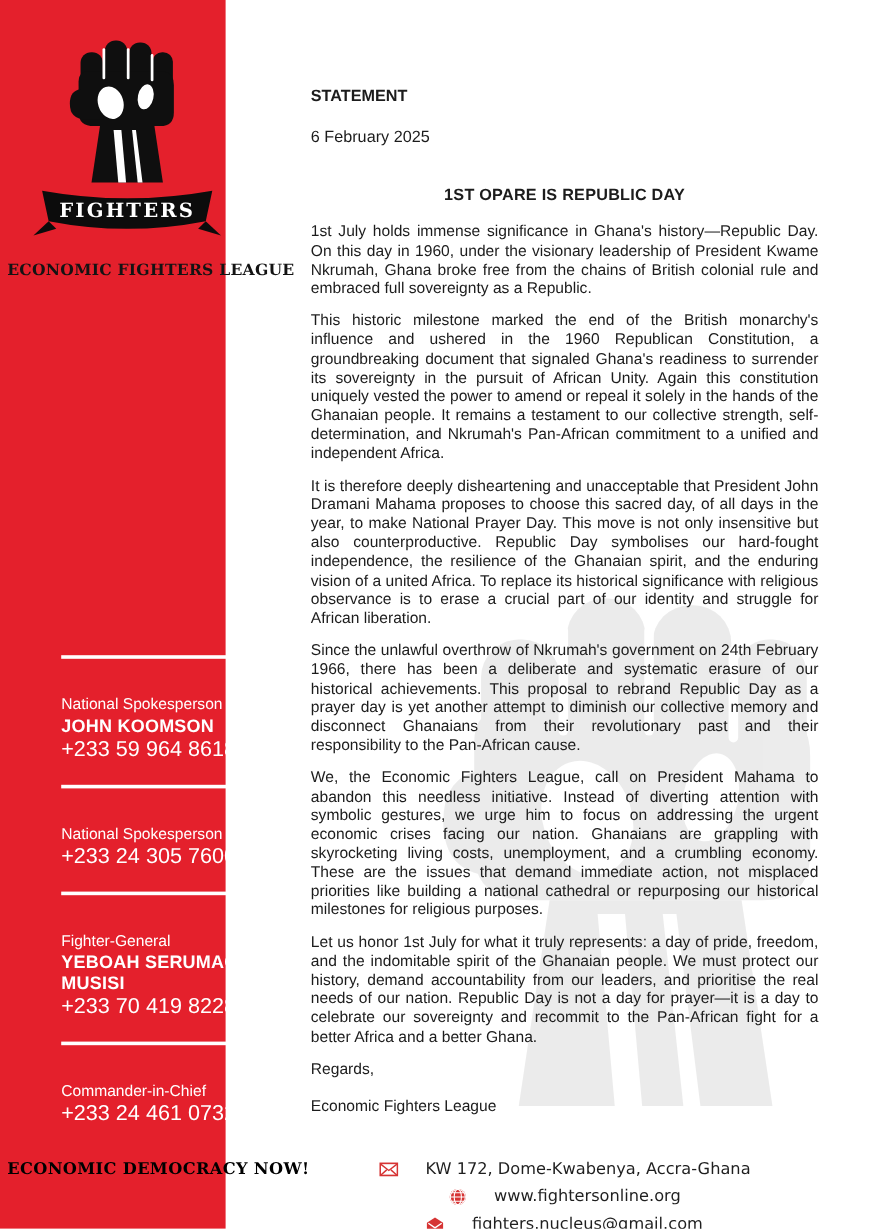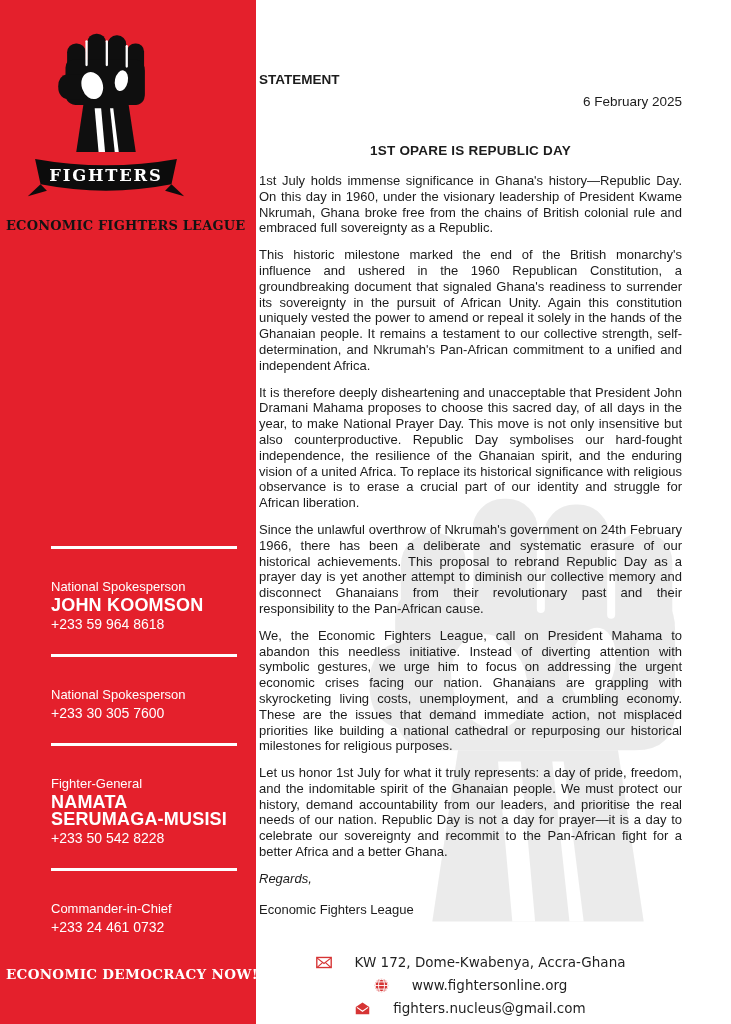--- a/index.html
+++ b/index.html
@@ -4,63 +4,63 @@
 <style>
   html,body{margin:0;padding:0;}
   body{
     width:731px;height:1024px;position:relative;overflow:hidden;
     background:#ffffff;
     font-family:"Liberation Sans", sans-serif;
     -webkit-font-smoothing:antialiased;
   }
   
   .sidebar{
-    position:absolute;left:0;top:0;width:256px;height:1024px;
+    position:absolute;left:0;top:0;width:188px;height:1024px;
     background:var(--brand-red,#E4202C);color:#fff;z-index:2;
   }
   .logo-wrap{position:absolute;top:24px;left:0;width:212px;text-align:center;}
   .logo-wrap svg{display:block;margin:0 auto;}
   .banner-svg{margin-top:-10px;}
   .org-name{
     position:absolute;top:218px;left:6px;width:200px;text-align:center;
     color:#131313;font-family:"DejaVu Serif", serif;font-weight:bold;
     font-size:13px;letter-spacing:.2px;white-space:nowrap;
   }
   .contacts{position:absolute;top:546px;left:11px;width:186px;margin-left:40px;}
   .sep{height:3px;background:#ffffff;margin-bottom:30px;}
   .contact{margin-bottom:22px;}
   .contact .role{font-size:13px;line-height:16px;}
-  .contact .cname{font-size:18px;font-weight:bold;line-height:17px;margin-top:2px;letter-spacing:.2px;}
-  .contact .phone{font-size:14px;line-height:16px;margin-top:2px;}
+  .contact .cname{font-size:15px;font-weight:bold;line-height:17px;margin-top:2px;letter-spacing:.2px;}
+  .contact .phone{font-size:18px;line-height:16px;margin-top:2px;}
   .slogan{
     position:absolute;top:966px;left:6px;width:200px;text-align:right;
     font-family:"DejaVu Serif", serif;font-weight:bold;font-size:13.5px;
-    letter-spacing:.3px;color:#ffffff;white-space:nowrap;
+    letter-spacing:.3px;color:#000000;white-space:nowrap;
   }
   
   .watermark{
     position:absolute;left:338px;top:348px;width:400px;height:690px;
     opacity:0.08;z-index:0;pointer-events:none;
   }
   
   .main{
     position:absolute;left:212px;top:0;width:519px;height:740px;z-index:1;
   }
   .doc{padding:72px 49px 0 47px;color:var(--body-text,#1C1C1C);}
   .kicker{font-size:13.5px;font-weight:bold;line-height:16px;}
-  .date{font-size:13.5px;line-height:16px;margin-top:6px;text-align:right;}
+  .date{font-size:13.5px;line-height:16px;margin-top:18px;}
   .title{
     text-align:center;font-weight:bold;font-size:13.5px;letter-spacing:.2px;
     margin-top:33px;margin-bottom:15px;
   }
   p.body{
     font-size:13px;line-height:15.8px;text-align:justify;
     margin:0 0 11px 0;
   }
-  .closing{font-size:13px;line-height:15.8px;margin:3px 0 15px 0;font-style:italic;}
+  .closing{font-size:13px;line-height:15.8px;margin:3px 0 15px 0;}
   .signature{font-size:13px;line-height:15.8px;margin:0;}
   .footer{margin-top:34px;font-family:"DejaVu Sans", sans-serif;font-size:13.5px;color:#1f1f1f;}
   .footer-line{
     display:flex;justify-content:center;align-items:center;gap:23px;
     line-height:23px;white-space:nowrap;
   }
   .footer-line svg{flex:0 0 auto;display:block;}
 </style>
 </head>
 <body>
@@ -115,27 +115,27 @@
   <div class="contacts">
     <div class="sep"></div>
     <div class="contact">
       <div class="role">National Spokesperson</div>
       <div class="cname">JOHN KOOMSON</div>
       <div class="phone">+233 59 964 8618</div>
     </div>
     <div class="sep"></div>
     <div class="contact">
       <div class="role">National Spokesperson</div>
-      <div class="phone">+233 30 305 7600</div>
+      <div class="phone">+233 24 305 7600</div>
     </div>
     <div class="sep"></div>
     <div class="contact">
       <div class="role">Fighter-General</div>
-      <div class="cname">NAMATA SERUMAGA-MUSISI</div>
-      <div class="phone">+233 50 542 8228</div>
+      <div class="cname">YEBOAH SERUMAGA-MUSISI</div>
+      <div class="phone">+233 70 419 8228</div>
     </div>
     <div class="sep"></div>
     <div class="contact">
       <div class="role">Commander-in-Chief</div>
       <div class="phone">+233 24 461 0732</div>
     </div>
   </div>
 
   <div class="slogan">ECONOMIC DEMOCRACY NOW!</div>
 </aside>

